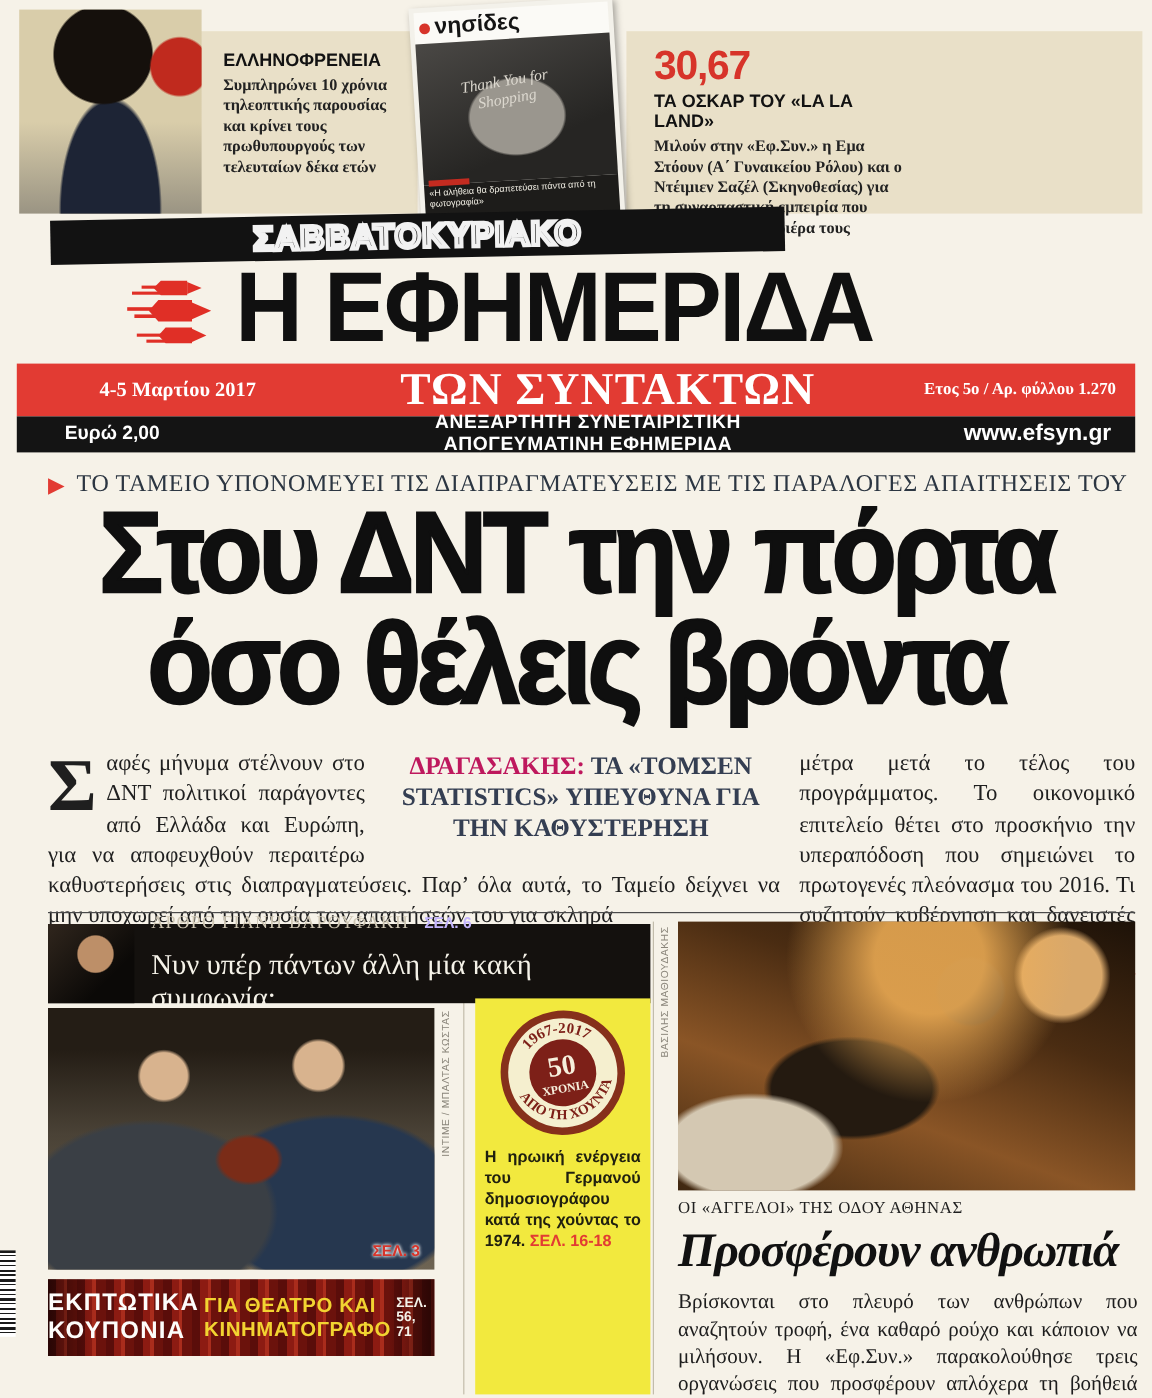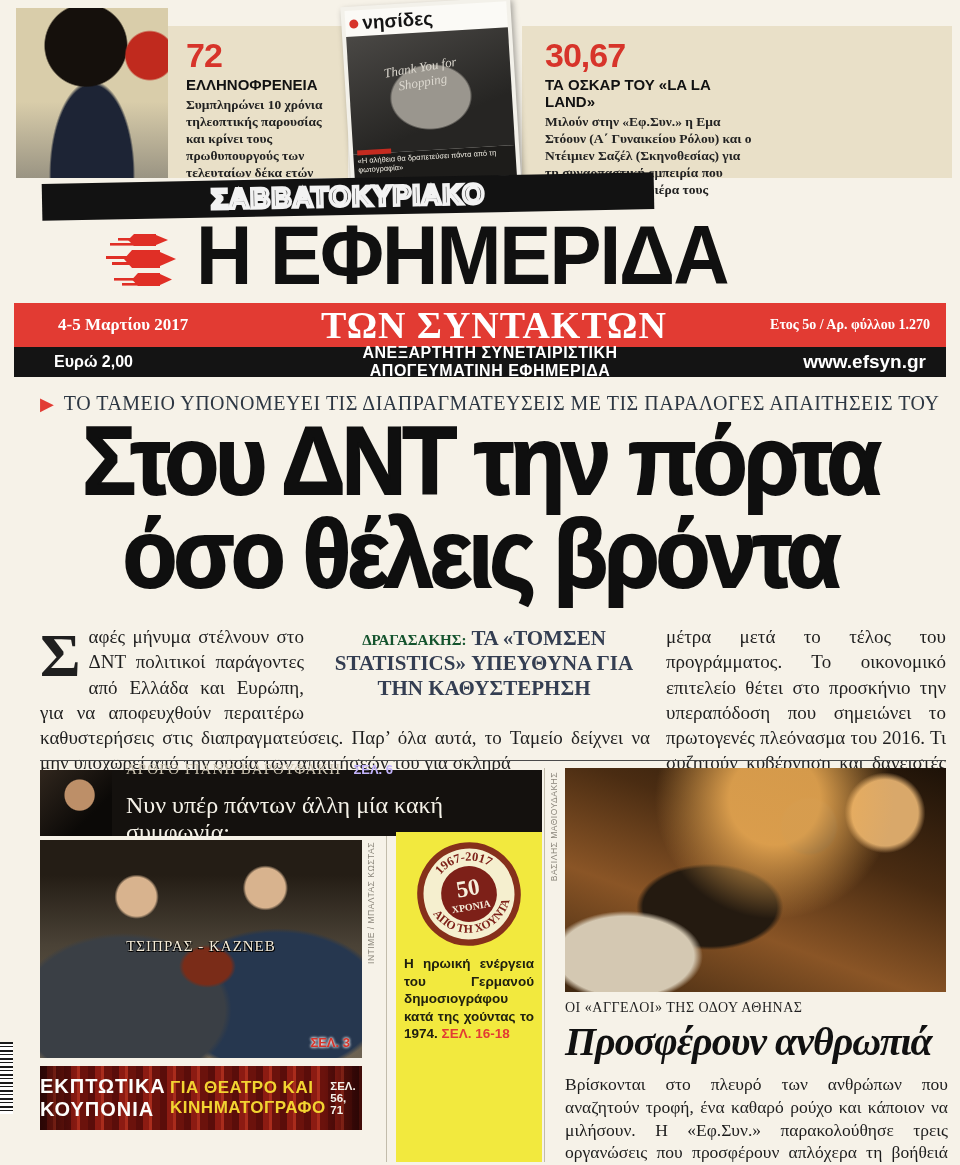--- a/index.html
+++ b/index.html
@@ -52,40 +52,40 @@
   .weekend{left:42px;top:178px;width:612px;height:37px;background:#121212;transform:rotate(-1.1deg);
       display:flex;align-items:center;justify-content:center;}
   .weekend span{font-size:28px;font-weight:900;color:#101010;-webkit-text-stroke:3.5px #f2f2f2;
       letter-spacing:1px;}
 
   
   .mast-title{left:196px;top:214px;width:600px;font-size:78px;font-weight:900;color:#101010;
       letter-spacing:-2px;line-height:1;transform:scale(1,1.06);transform-origin:left top;white-space:nowrap;}
   .redband{left:14px;top:303px;width:932px;height:44px;background:#e23b33;display:flex;
       align-items:center;color:#fff;}
-  .redband .date{width:240px;padding-left:44px;font-size:17px;font-weight:700;}
+  .redband .date{width:240px;padding-left:32px;font-size:17px;font-weight:700;margin-left:37px;}
   .redband .mid{flex:1;text-align:center;font-size:38px;font-weight:700;letter-spacing:1px;}
   .redband .issue{width:240px;padding-right:16px;text-align:right;font-size:14px;font-weight:700;}
   .blackband{left:14px;top:347px;width:932px;height:30px;background:#141414;display:flex;
       align-items:center;color:#fff;}
   .blackband .price{width:240px;padding-left:40px;font-size:16px;font-weight:700;}
   .blackband .tag{flex:1;text-align:center;font-size:16px;font-weight:700;letter-spacing:.5px;}
   .blackband .site{width:240px;padding-right:20px;text-align:right;font-size:19px;font-weight:800;}
 
   
   .kicker{left:40px;top:392px;display:flex;align-items:center;gap:10px;}
   .kicker .tri{color:#e23b33;font-size:18px;line-height:1;}
   .kicker .ktext{font-size:20px;font-weight:400;color:#2c3642;letter-spacing:.5px;}
   .headline{left:0;top:414px;width:960px;text-align:center;transform:scaleX(.93);}
   .headline div{font-size:96px;line-height:.97;font-weight:900;color:#0f0f0f;letter-spacing:-4px;
       -webkit-text-stroke:2px #0f0f0f;}
   .intro{left:40px;top:624px;width:906px;display:flex;gap:16px;}
   .intro-left{width:610px;font-size:19px;line-height:1.33;color:#1f1f1f;text-align:justify;}
   .subhead{float:right;width:332px;margin:2px 0 6px 14px;text-align:center;line-height:1.2;}
-  .subhead .lbl{color:#14532d;font-weight:800;font-size:15px;}
+  .subhead .lbl{color:#be185d;font-weight:800;font-size:21px;}
   .subhead .ttl{color:#343e52;font-weight:800;font-size:21px;}
   .dropcap{float:left;font-size:62px;line-height:.82;font-weight:700;margin:6px 8px 0 0;
       font-family:"Liberation Serif","DejaVu Serif",serif;}
   .intro-right{width:280px;font-size:19px;line-height:1.33;color:#1f1f1f;text-align:justify;}
   .pref{color:#e23b33;font-weight:700;font-size:13.5px;font-family:"Liberation Sans",sans-serif;float:right;}
 
   .hrule{left:40px;top:760px;width:906px;border-top:1px solid #4a4a4a;}
   .vrule1{left:386px;top:832px;height:330px;border-left:1px solid #c2bcab;}
   .vrule2{left:544px;top:768px;height:394px;border-left:1px solid #c2bcab;}
 
@@ -154,21 +154,20 @@
 </head>
 <body>
 
 <div class="page">
 
   <div class="abs tile tile-left"></div>
   <div class="abs tile tile-right"></div>
   <div class="abs photo-man"></div>
 
   <div class="abs" style="left:186px;top:38px;width:156px;">
-    <div class="topnum">72</div>
     <div class="toptitle">ΕΛΛΗΝΟΦΡΕΝΕΙΑ</div>
     <div class="toptext serif">Συμπληρώνει 10 χρόνια τηλεοπτικής παρουσίας και κρίνει τους πρωθυπουργούς των τελευταίων δέκα ετών</div>
   </div>
 
   <div class="abs insert">
     <div class="insert-head">
       <span class="insert-dot"></span>
       <span class="insert-logo">νησίδες</span>
     </div>
     <div class="insert-body">
@@ -252,21 +251,20 @@
     <div class="vt">
       <div>
         <span class="vk">ΑΡΘΡΟ ΓΙΑΝΗ ΒΑΡΟΥΦΑΚΗ</span>
         <span class="vp">ΣΕΛ. 6</span>
       </div>
       <div class="vtitle">Νυν υπέρ πάντων άλλη μία κακή συμφωνία;</div>
     </div>
   </div>
 
   <div class="abs tsipras">
-    <div class="cap1">ΤΣΙΠΡΑΣ - ΚΑΖΝΕΒ</div>
     <div class="pg">ΣΕΛ. 3</div>
   </div>
   <div class="abs vcredit" style="left:366px;top:842px;">INTIME / ΜΠΑΛΤΑΣ ΚΩΣΤΑΣ</div>
 
   <div class="abs coupons">
     <div class="c1">ΕΚΠΤΩΤΙΚΑ ΚΟΥΠΟΝΙΑ</div>
     <div class="c2">ΓΙΑ ΘΕΑΤΡΟ ΚΑΙ ΚΙΝΗΜΑΤΟΓΡΑΦΟ</div>
     <div class="c3">ΣΕΛ. 56, 71</div>
   </div>
 

